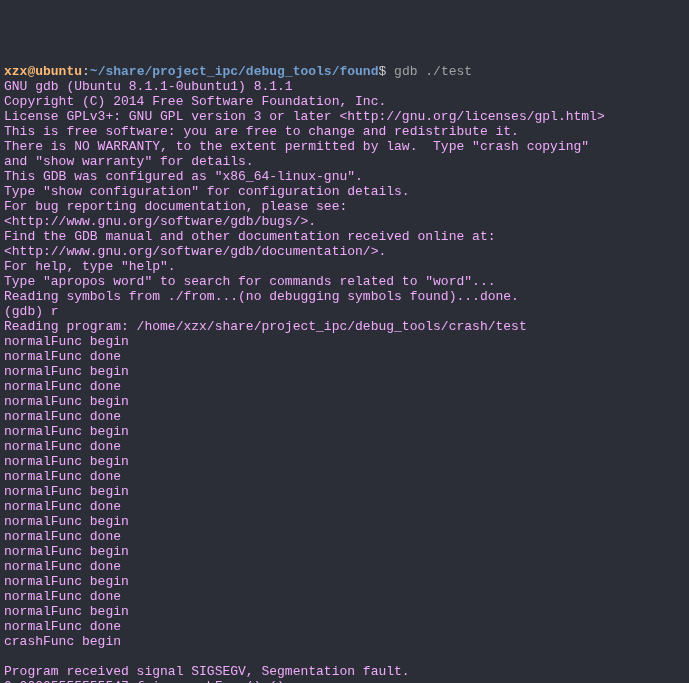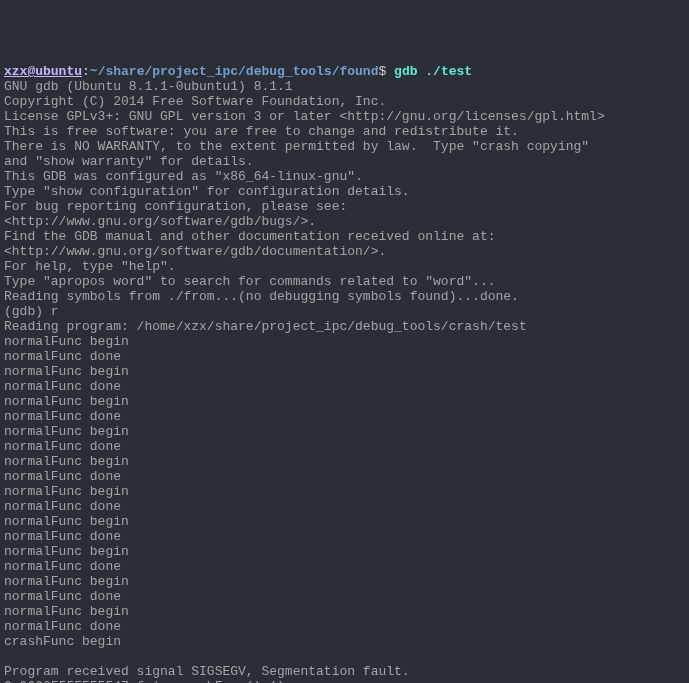--- a/index.html
+++ b/index.html
@@ -13,55 +13,53 @@
       font-family: 'Consolas', 'Monaco', 'Courier New', monospace;
       font-size: 13px;
       line-height: 15px;
       padding: 4px 4px;
       width: 689px;
       height: 683px;
       overflow: hidden;
       white-space: pre;
     }
     .prompt-user {
-      color: #c4b5fd;
+      color: #fdba74;
       font-weight: bold;
-      text-decoration: underline;
     }
     .prompt-path {
       color: #729fcf;
       font-weight: bold;
     }
     .prompt-dollar {
       color: #d0d0d0;
     }
     .cmd-text {
-      color: #5eead4;
-      font-weight: bold;
+      color: #a3a3a3;
     }
     .output-line {
-      color: #a3a3a3;
+      color: #f0abfc;
       margin-top: 12px;
     }
   </style>
 </head>
 <body>
 
 
 
 <div><span><span class="prompt-user">xzx@ubuntu</span><span class="prompt-dollar">:</span><span class="prompt-path">~/share/project_ipc/debug_tools/found</span><span class="prompt-dollar">$</span><span class="cmd-text"> gdb ./test</span></span>
 <span class="output-line">GNU gdb (Ubuntu 8.1.1-0ubuntu1) 8.1.1</span>
 <span class="output-line">Copyright (C) 2014 Free Software Foundation, Inc.</span>
 <span class="output-line">License GPLv3+: GNU GPL version 3 or later &lt;http://gnu.org/licenses/gpl.html&gt;</span>
 <span class="output-line">This is free software: you are free to change and redistribute it.</span>
 <span class="output-line">There is NO WARRANTY, to the extent permitted by law.  Type "crash copying"</span>
 <span class="output-line">and "show warranty" for details.</span>
 <span class="output-line">This GDB was configured as "x86_64-linux-gnu".</span>
 <span class="output-line">Type "show configuration" for configuration details.</span>
-<span class="output-line">For bug reporting configuration, please see:</span>
+<span class="output-line">For bug reporting documentation, please see:</span>
 <span class="output-line">&lt;http://www.gnu.org/software/gdb/bugs/&gt;.</span>
 <span class="output-line">Find the GDB manual and other documentation received online at:</span>
 <span class="output-line">&lt;http://www.gnu.org/software/gdb/documentation/&gt;.</span>
 <span class="output-line">For help, type "help".</span>
 <span class="output-line">Type "apropos word" to search for commands related to "word"...</span>
 <span class="output-line">Reading symbols from ./from...(no debugging symbols found)...done.</span>
 <span class="output-line">(gdb) </span><span class="output-line">r</span>
 <span class="output-line">Reading program: /home/xzx/share/project_ipc/debug_tools/crash/test</span>
 <span class="output-line">normalFunc begin</span>
 <span class="output-line">normalFunc done</span>

